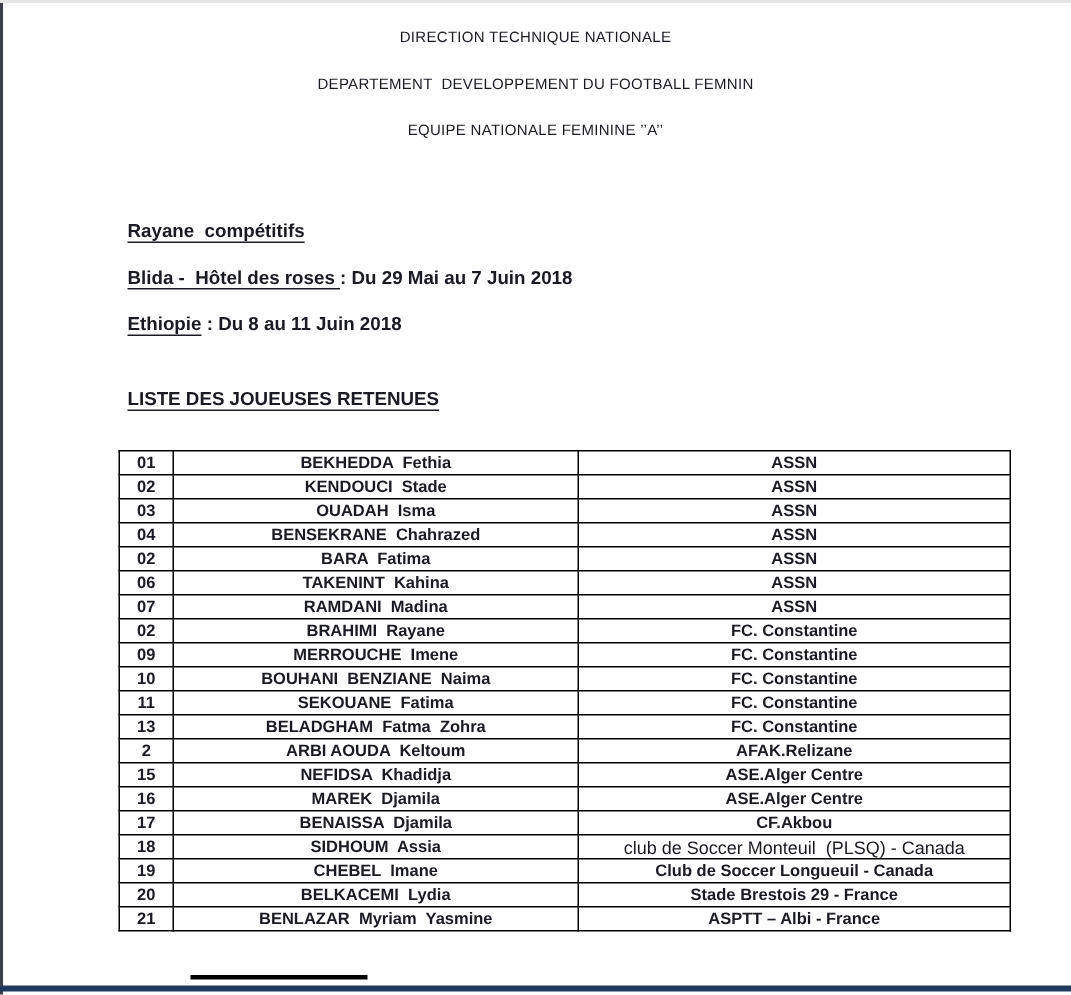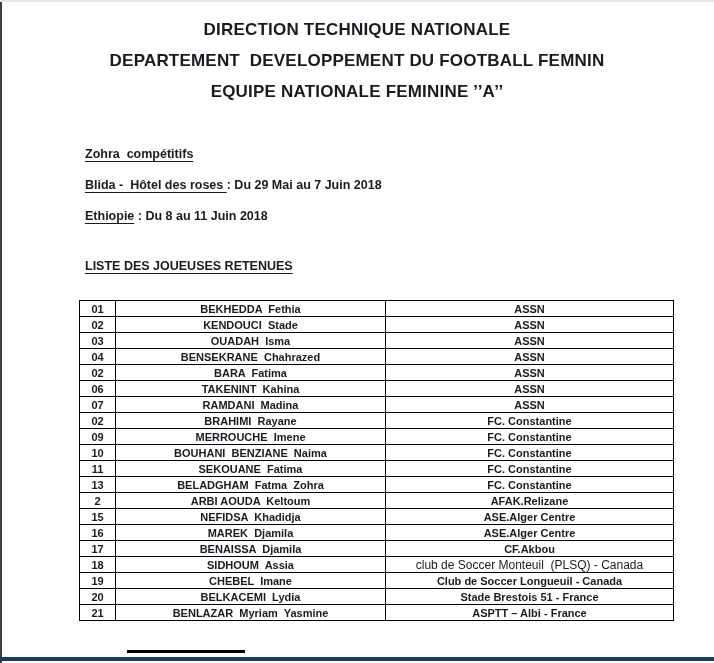--- a/index.html
+++ b/index.html
@@ -15,21 +15,21 @@
   .pre { white-space: pre-wrap; }
 
   
   .top-band   { position: absolute; left: 0; top: 0; width: 714px; height: 2px; background: #e5e5e5; }
   .left-edge  { position: absolute; left: 0; top: 2px; width: 2px; height: 661px; background: #3c4046; }
   .bottom-bar { position: absolute; left: 0; top: 657px; width: 714px; height: 4px; background: #1e3a5f; }
   .next-table-edge { position: absolute; left: 127px; top: 650px; width: 118px; height: 3px; background: #000000; }
 
   
   .doc-header { position: absolute; left: 0; top: 0; width: 714px; text-align: center; }
-  .doc-header .h-line { position: absolute; width: 714px; font-weight: bold; font-size: 17px; letter-spacing: 0.2px; }
+  .doc-header .h-line { position: absolute; width: 714px; font-weight: normal; font-size: 10px; letter-spacing: 0.2px; }
   .h1 { top: 20px; }
   .h2 { top: 51px; }
   .h3 { top: 82px; }
 
   
   .stage-line { position: absolute; left: 85px; font-weight: bold; font-size: 12.5px; }
   .stages-heading { top: 147px; text-decoration: underline; text-underline-offset: 3px; }
   .stage-1 { top: 178px; }
   .stage-2 { top: 209px; }
   .stage-line .u { text-decoration: underline; text-underline-offset: 3px; }
@@ -63,21 +63,21 @@
 
 <div class="top-band"></div>
 <div class="left-edge"></div>
 
 <div class="doc-header">
   <div class="h-line h1 pre">DIRECTION TECHNIQUE NATIONALE</div>
   <div class="h-line h2 pre">DEPARTEMENT  DEVELOPPEMENT DU FOOTBALL FEMNIN</div>
   <div class="h-line h3 pre">EQUIPE NATIONALE FEMININE ’’A’’</div>
 </div>
 
-<div class="stage-line stages-heading pre">Zohra  compétitifs</div>
+<div class="stage-line stages-heading pre">Rayane  compétitifs</div>
 
 <div class="stage-line stage-1"><span class="u pre">Blida -  Hôtel des roses </span><span class="pre">: Du 29 Mai au 7 Juin 2018</span></div>
 
 <div class="stage-line stage-2"><span class="u pre">Ethiopie</span><span class="pre"> : Du 8 au 11 Juin 2018</span></div>
 
 <div class="stage-line list-heading pre">LISTE DES JOUEUSES RETENUES</div>
 
 <table class="roster">
   <tbody>
       <tr>
@@ -166,21 +166,21 @@
         <td class="col-club regular">club de Soccer Monteuil  (PLSQ) - Canada</td>
       </tr>
       <tr>
         <td class="col-num">19</td>
         <td class="col-name">CHEBEL  Imane</td>
         <td class="col-club">Club de Soccer Longueuil - Canada</td>
       </tr>
       <tr>
         <td class="col-num">20</td>
         <td class="col-name">BELKACEMI  Lydia</td>
-        <td class="col-club">Stade Brestois 51 - France</td>
+        <td class="col-club">Stade Brestois 29 - France</td>
       </tr>
       <tr>
         <td class="col-num">21</td>
         <td class="col-name">BENLAZAR  Myriam  Yasmine</td>
         <td class="col-club">ASPTT – Albi - France</td>
       </tr>
     </tbody>
 </table>
 
 <div class="next-table-edge"></div>

